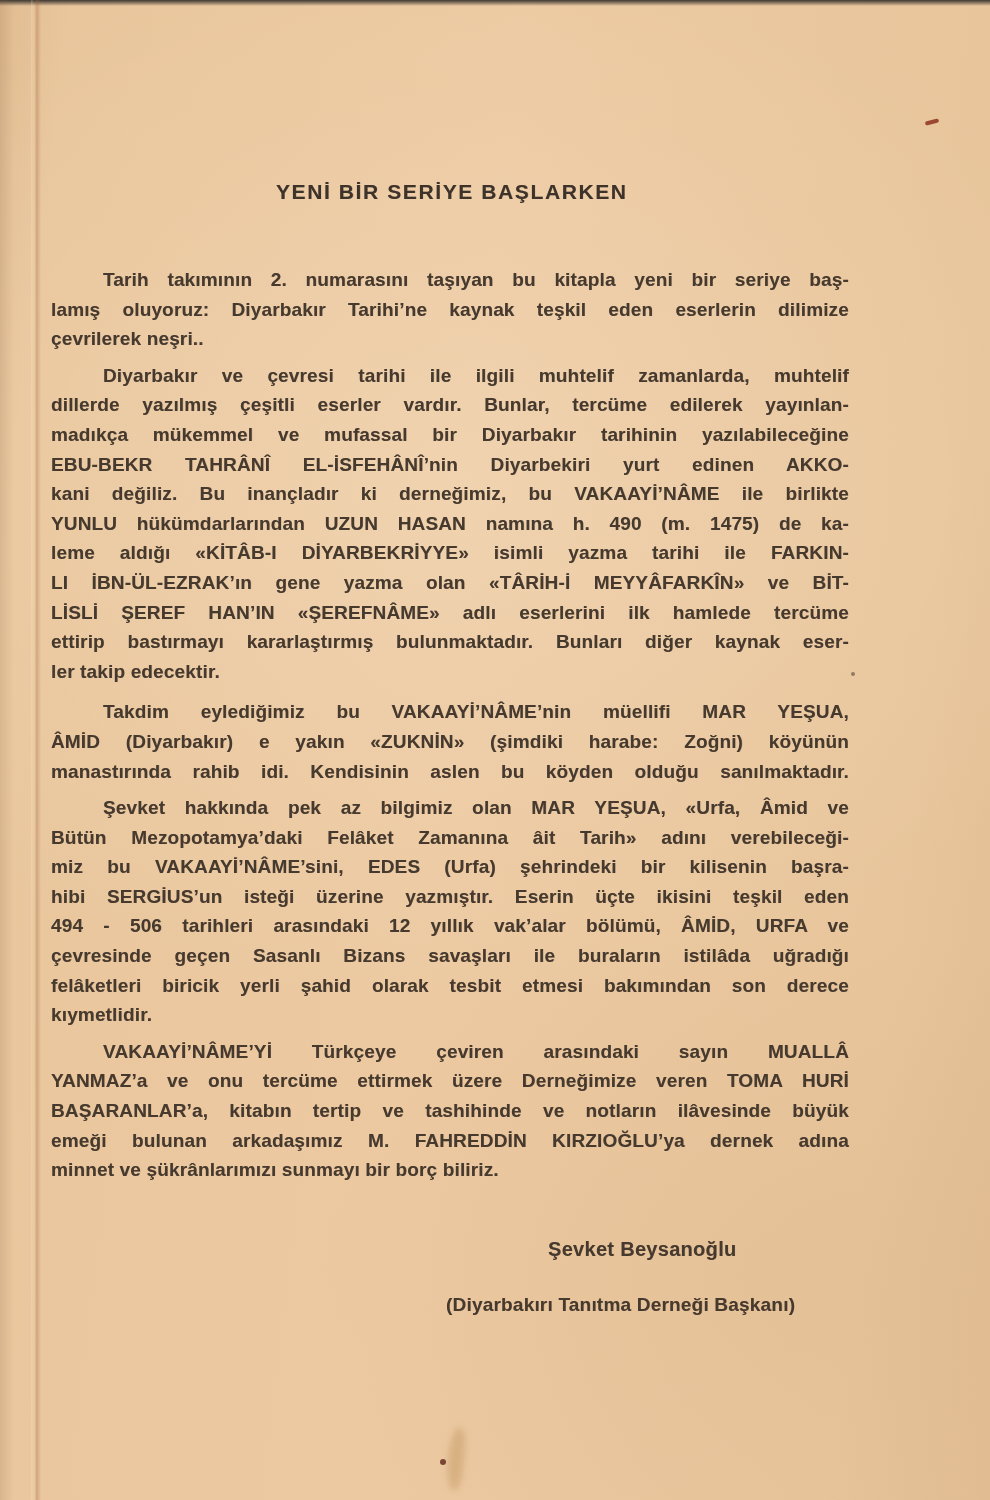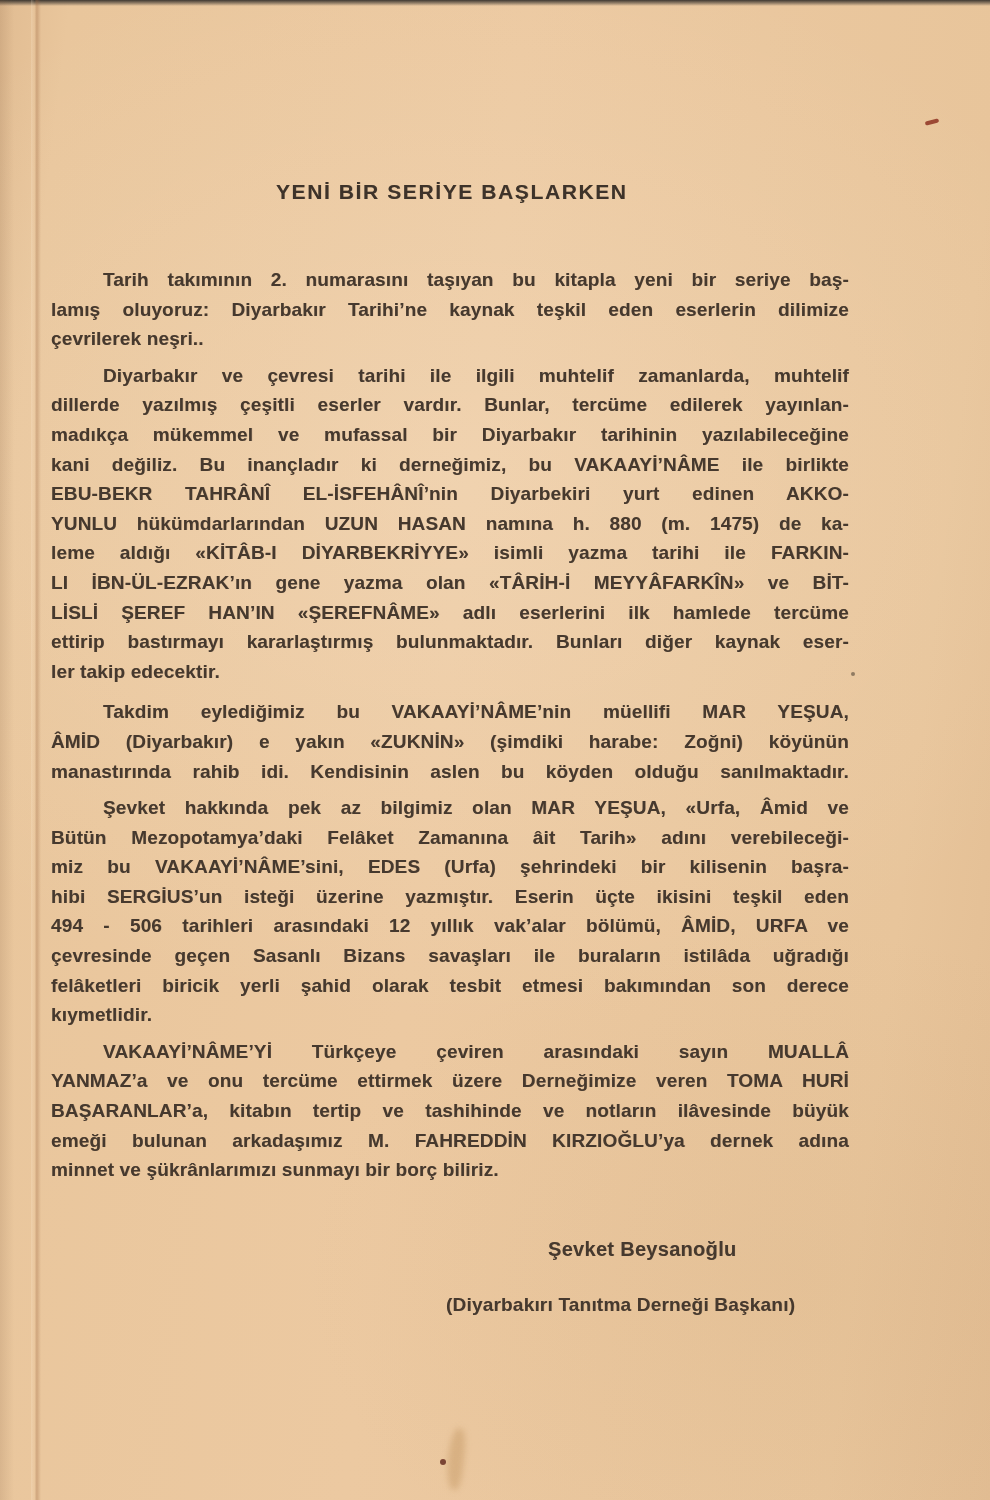--- a/index.html
+++ b/index.html
@@ -149,23 +149,23 @@
     <div class="para gap-sm">
       <div class="line indent">Tarih takımının 2. numarasını taşıyan bu kitapla yeni bir seriye baş-</div>
       <div class="line">lamış oluyoruz: Diyarbakır Tarihi’ne kaynak teşkil eden eserlerin dilimize</div>
       <div class="line last">çevrilerek neşri..</div>
     </div>
 
     <div class="para gap-md">
       <div class="line indent">Diyarbakır ve çevresi tarihi ile ilgili muhtelif zamanlarda, muhtelif</div>
       <div class="line">dillerde yazılmış çeşitli eserler vardır. Bunlar, tercüme edilerek yayınlan-</div>
       <div class="line">madıkça mükemmel ve mufassal bir Diyarbakır tarihinin yazılabileceğine</div>
+      <div class="line">EBU-BEKR TAHRÂNÎ EL-İSFEHÂNÎ’nin Diyarbekiri yurt edinen AKKO-</div>
       <div class="line">kani değiliz. Bu inançladır ki derneğimiz, bu VAKAAYİ’NÂME ile birlikte</div>
-      <div class="line">EBU-BEKR TAHRÂNÎ EL-İSFEHÂNÎ’nin Diyarbekiri yurt edinen AKKO-</div>
-      <div class="line">YUNLU hükümdarlarından UZUN HASAN namına h. 880 (m. 1475) de ka-</div>
+      <div class="line">YUNLU hükümdarlarından UZUN HASAN namına h. 490 (m. 1475) de ka-</div>
       <div class="line">leme aldığı «KİTÂB-I DİYARBEKRİYYE» isimli yazma tarihi ile FARKIN-</div>
       <div class="line">LI İBN-ÜL-EZRAK’ın gene yazma olan «TÂRİH-İ MEYYÂFARKÎN» ve BİT-</div>
       <div class="line">LİSLİ ŞEREF HAN’IN «ŞEREFNÂME» adlı eserlerini ilk hamlede tercüme</div>
       <div class="line">ettirip bastırmayı kararlaştırmış bulunmaktadır. Bunları diğer kaynak eser-</div>
       <div class="line last">ler takip edecektir.</div>
     </div>
 
     <div class="para">
       <div class="line indent">Takdim eylediğimiz bu VAKAAYİ’NÂME’nin müellifi MAR YEŞUA,</div>
       <div class="line">ÂMİD (Diyarbakır) e yakın «ZUKNİN» (şimdiki harabe: Zoğni) köyünün</div>

